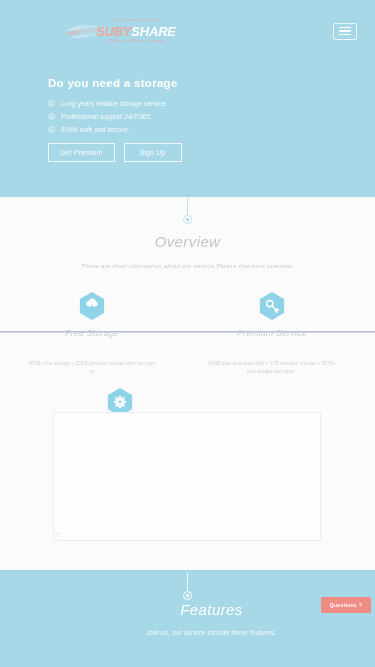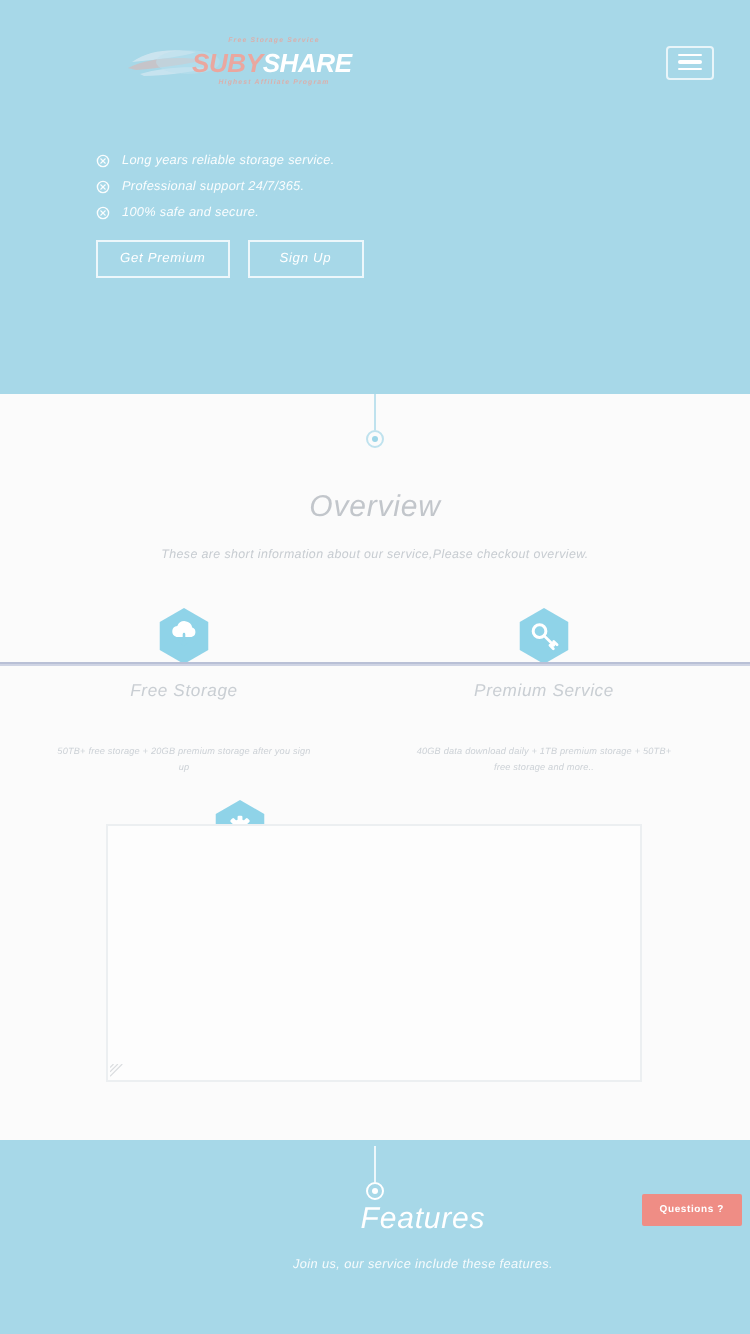--- a/index.html
+++ b/index.html
@@ -79,21 +79,21 @@
   .connector { position:absolute; left:50%; transform:translateX(-50%); width:14px; text-align:center; }
   .connector .line { width:1px; height:18px; margin:0 auto; background:#bfe2ee; }
   .connector .dot {
     width:9px; height:9px; margin:0 auto; border-radius:50%;
     border:1px solid #bfe2ee; background:#fbfbfb;
     display:flex; align-items:center; justify-content:center;
   }
   .connector .dot b { width:3px; height:3px; border-radius:50%; background:#9ed6e8; display:block; }
 
   
-  .overview { position:relative; background:#fbfbfb; padding-top:42px; height:373px; }
+  .overview { position:relative; background:#fbfbfb; padding-top:30px; height:373px; }
   .sec-title {
     text-align:center; font-size:15px; font-style:italic;
     color:#c2c6cb; font-weight:400; letter-spacing:.4px; margin-top:6px;
   }
   .sec-sub {
     text-align:center; font-size:6.2px; font-style:italic;
     color:#c7ccd1; margin-top:12px; letter-spacing:.2px;
   }
 
   .cards { position:relative; margin-top:22px; height:70px; }
@@ -179,20 +179,21 @@
       </div>
 
       <button class="menu-btn">
         <i></i>
         <i></i>
         <i></i>
       </button>
     </div>
 
     <div class="hero-body">
+      <h1 class="hero-title">Do you need a storage</h1>
 
       <ul class="hero-list">
         <li>
           <svg class="bullet-ico" viewBox="0 0 10 10">
             <circle cx="5" cy="5" r="4" fill="none" stroke="#ffffff" stroke-width="1"></circle>
             <path d="M3.2 3.2 L6.8 6.8 M6.8 3.2 L3.2 6.8" stroke="#ffffff" stroke-width=".8"></path>
           </svg>
           <span>Long years reliable storage service.</span>
         </li>
         <li>

